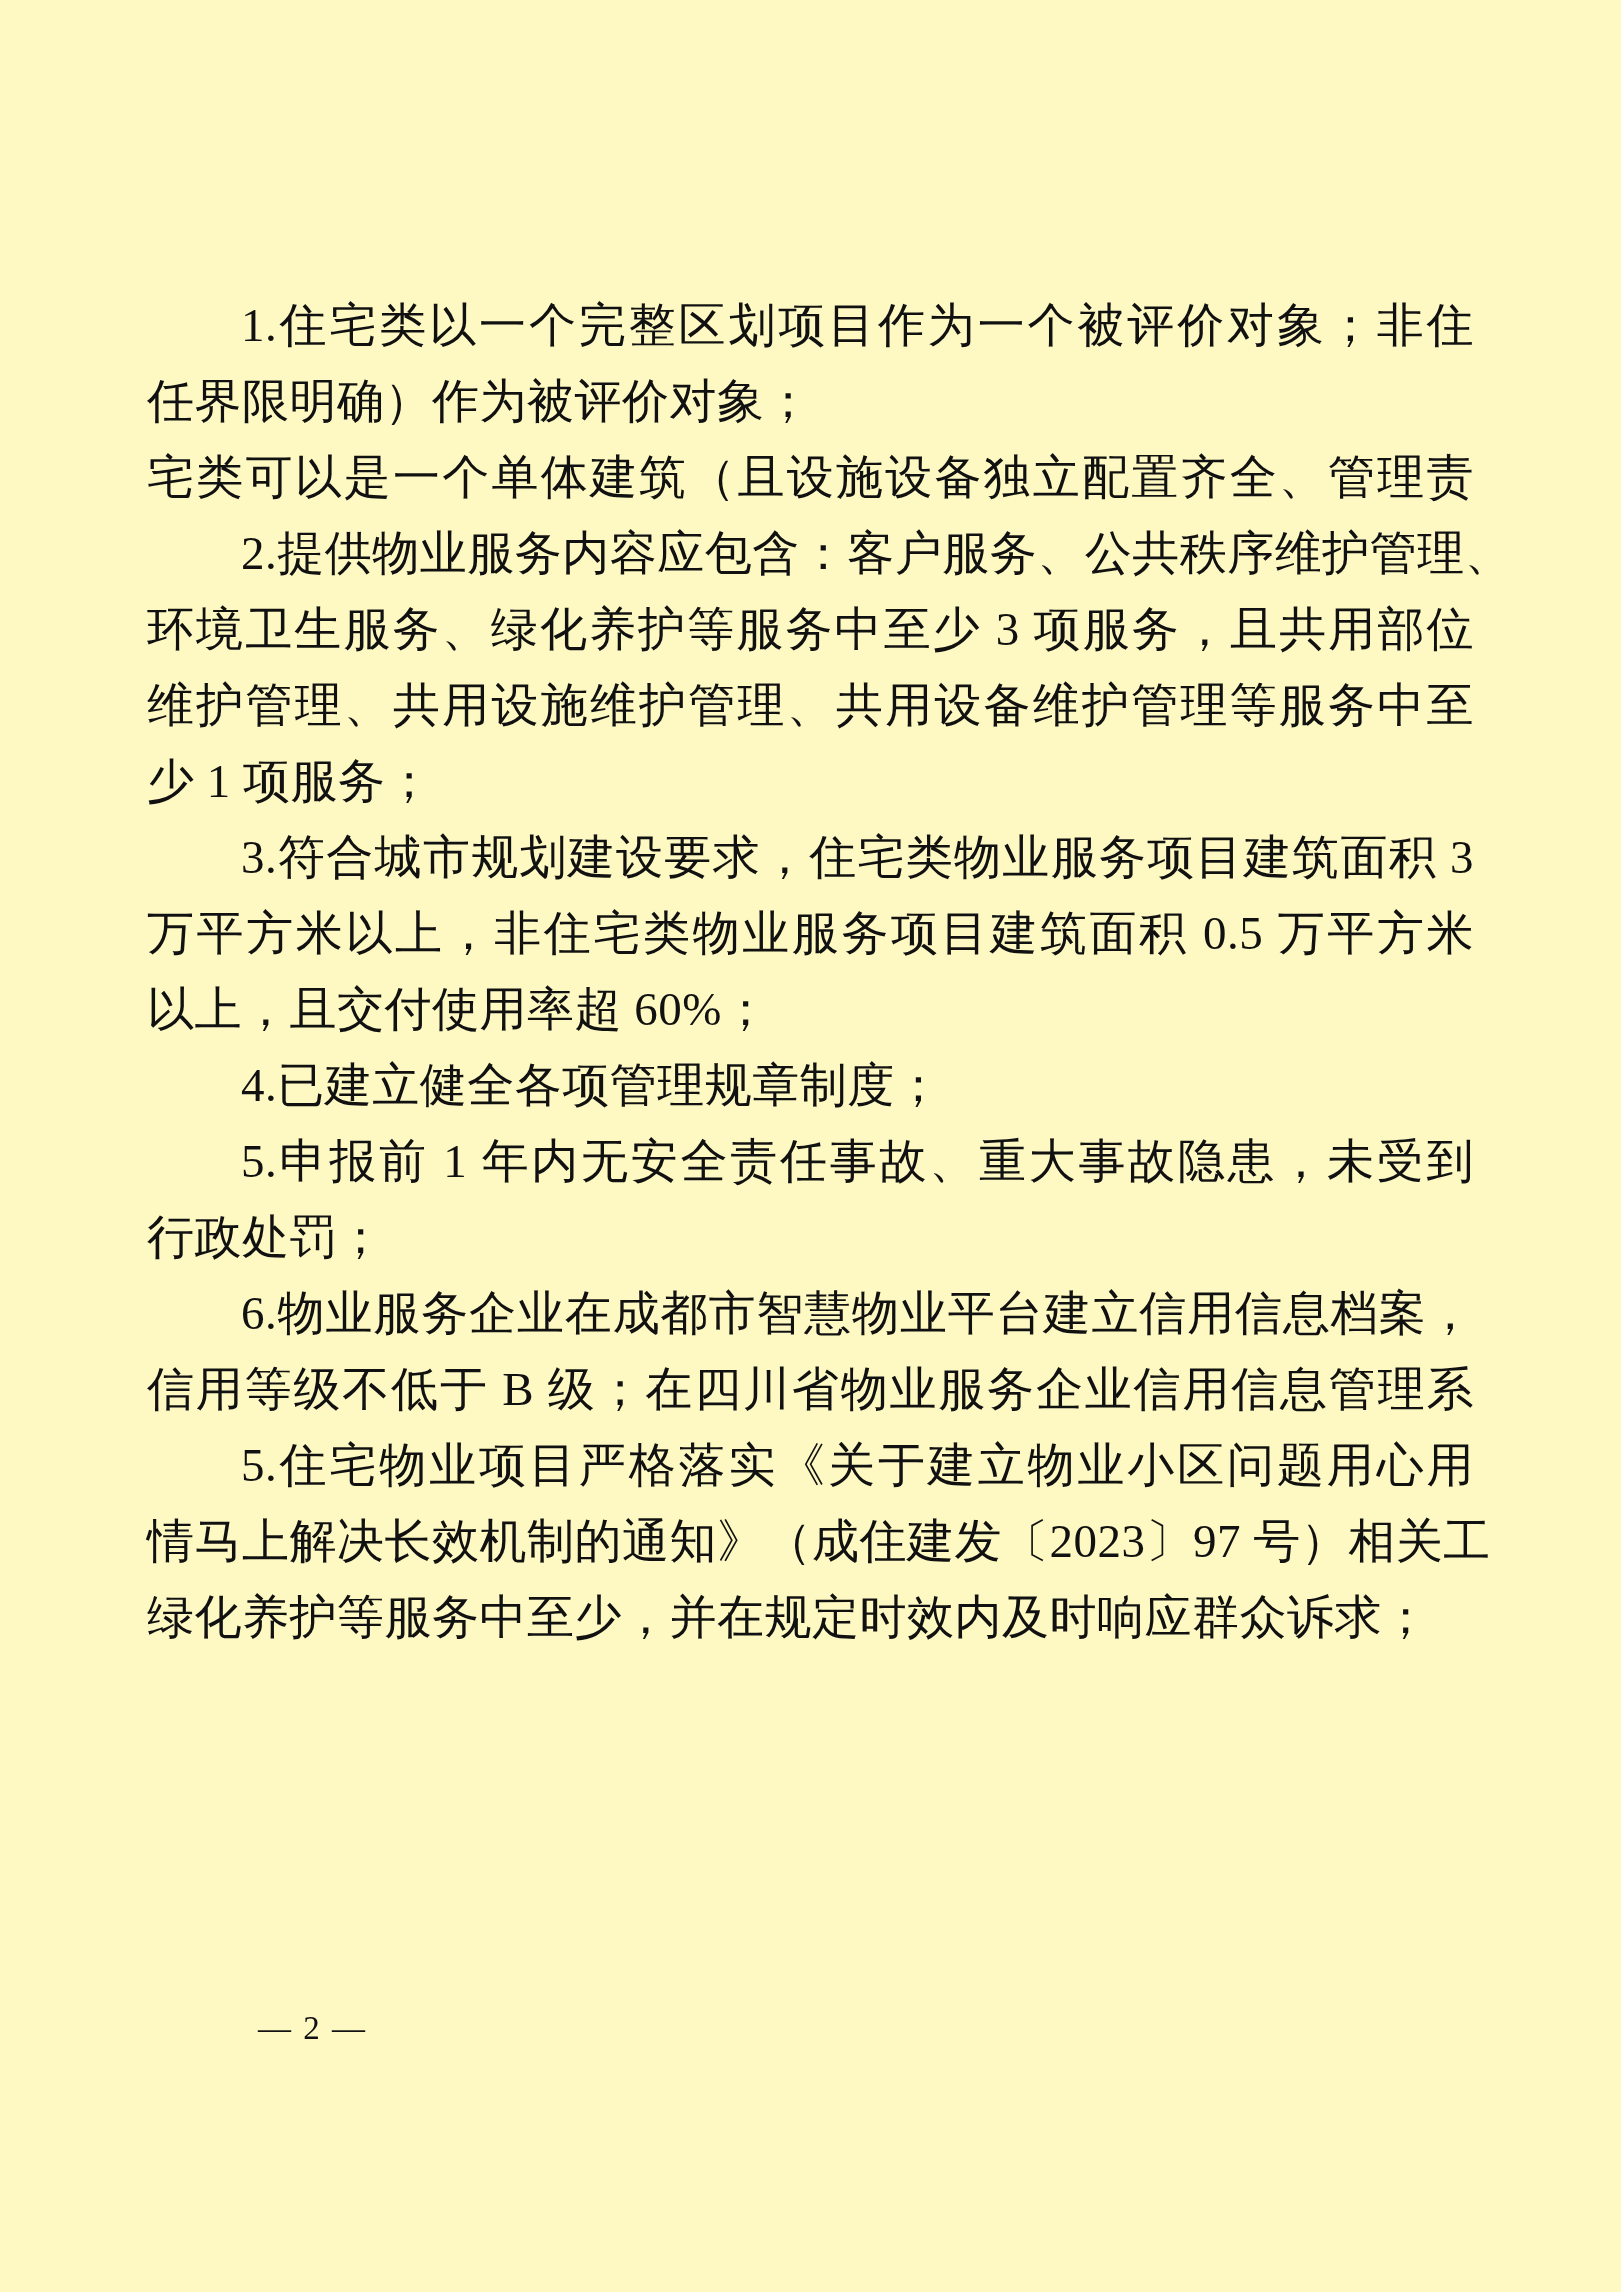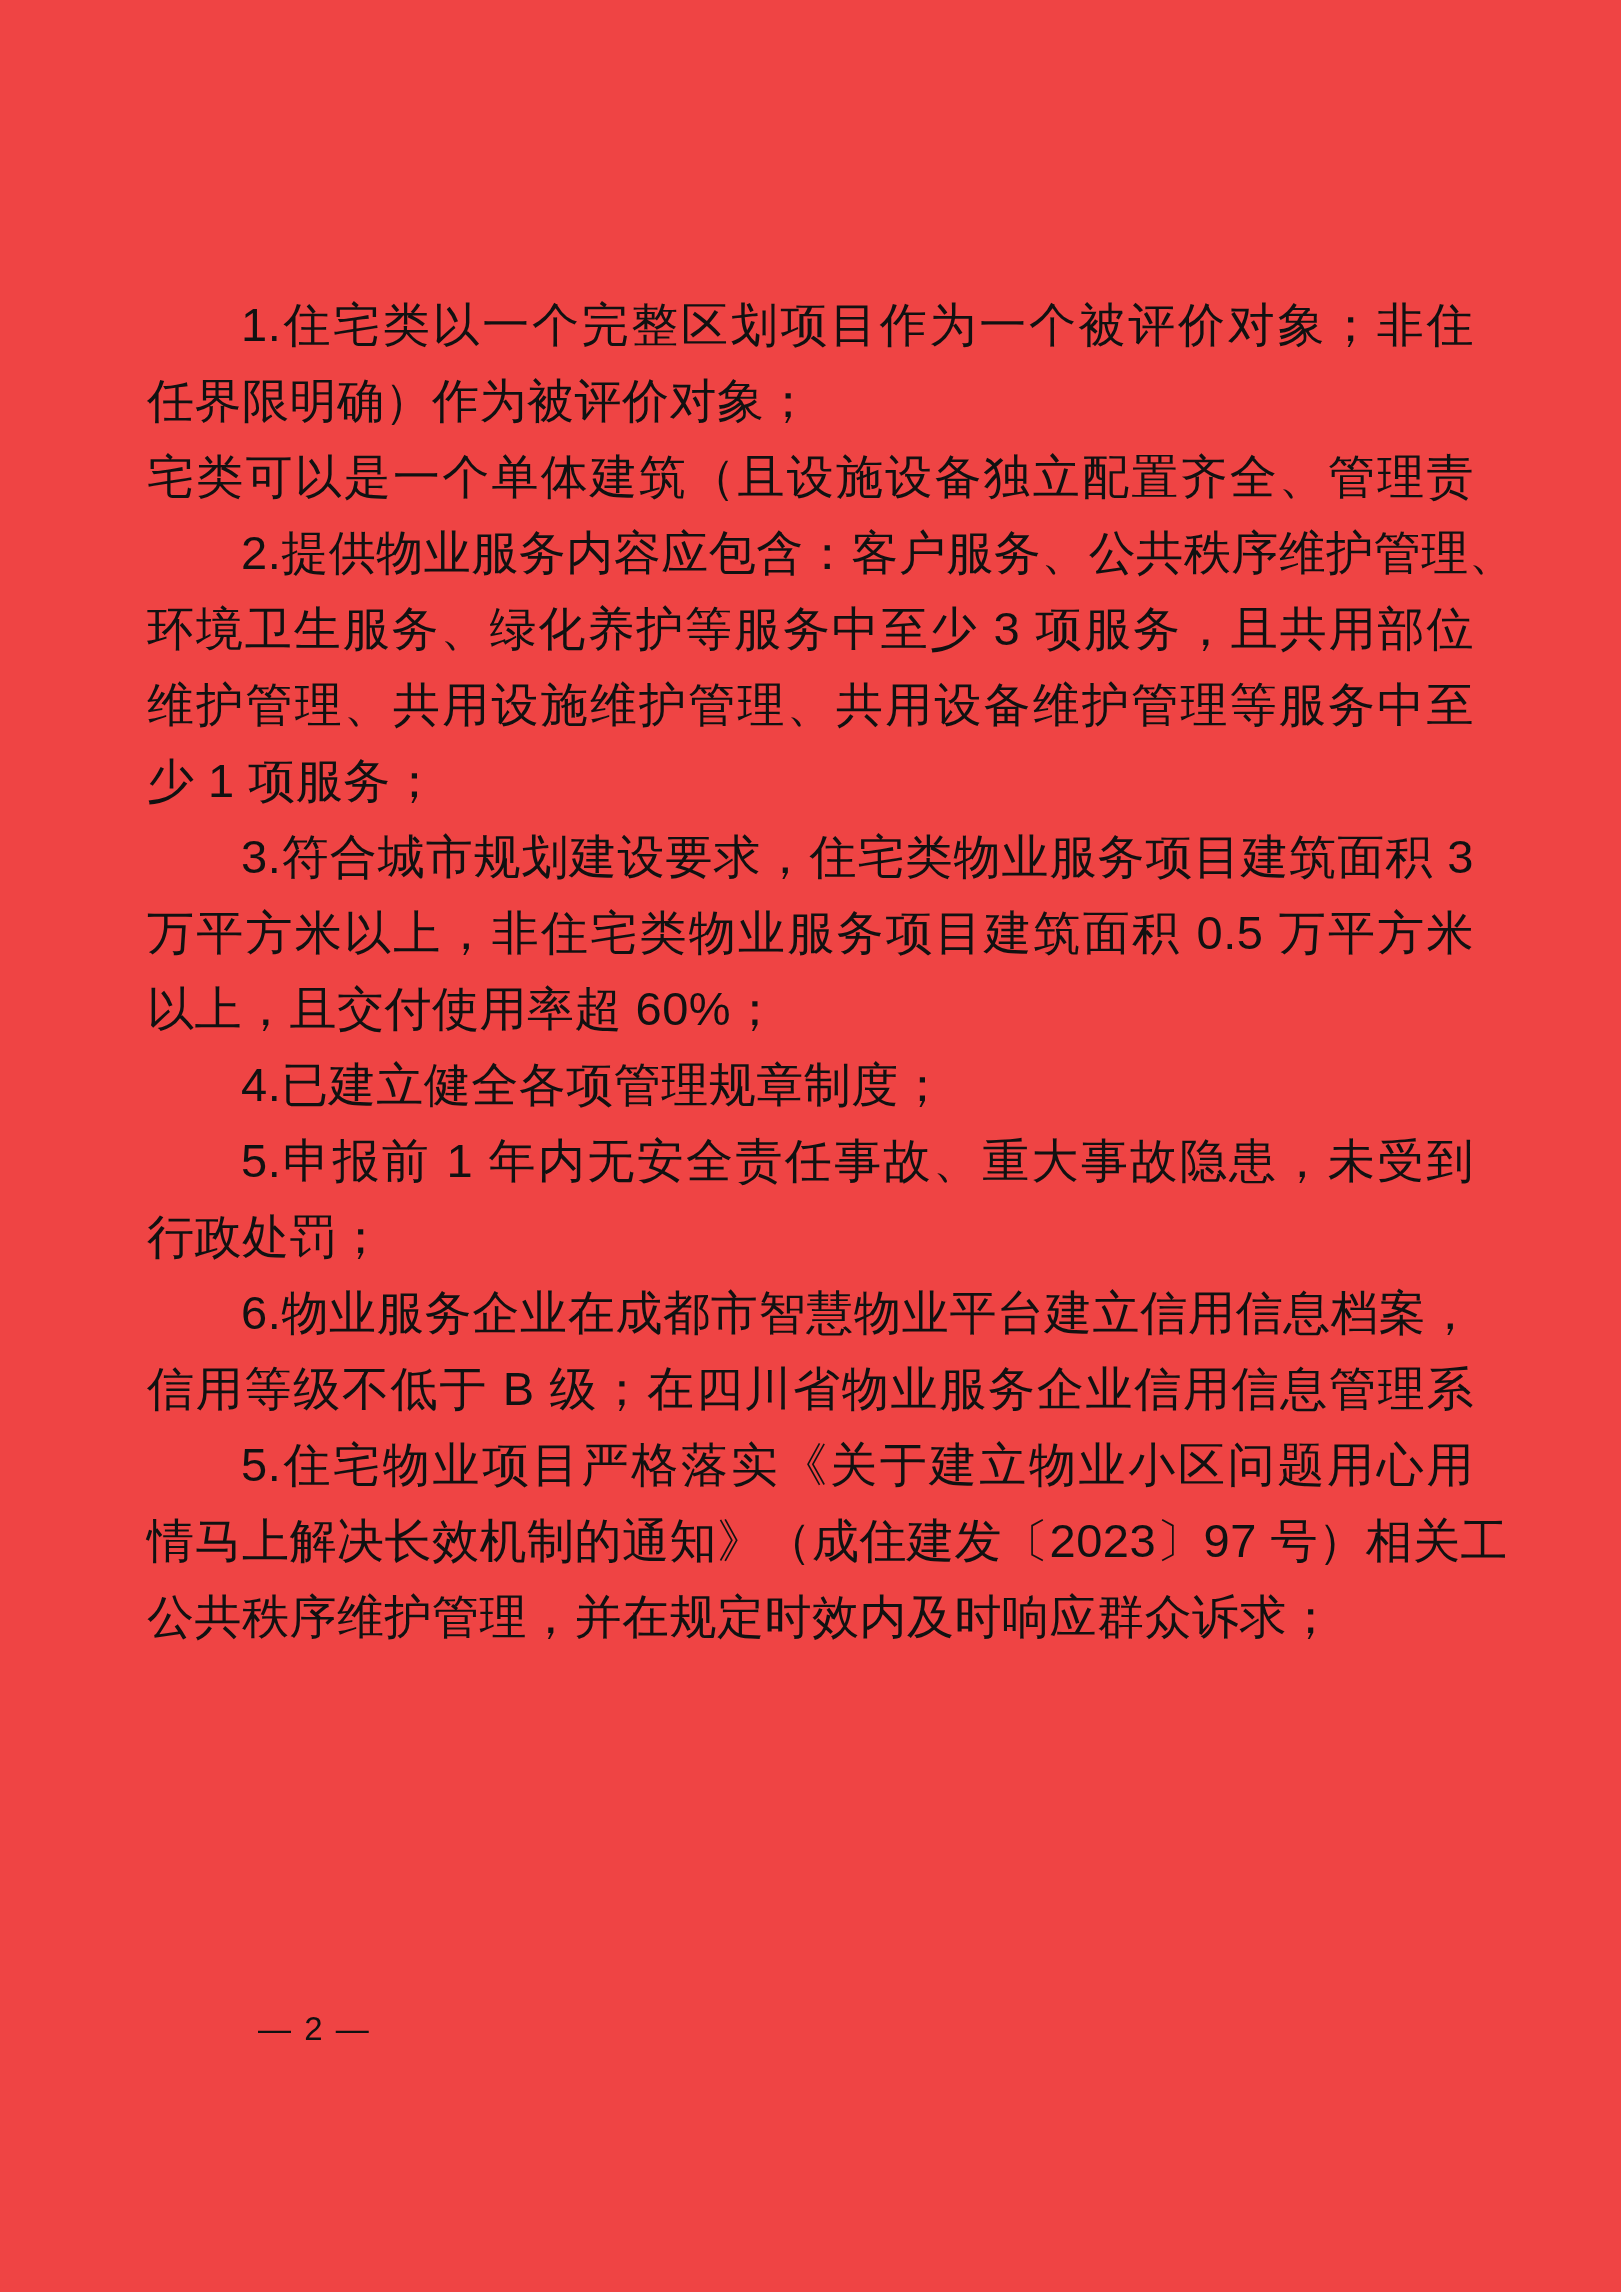--- a/index.html
+++ b/index.html
@@ -4,23 +4,23 @@
 <style>
   html, body {
     margin: 0;
     padding: 0;
     background: #ffffff;
   }
   .page {
     position: relative;
     width: 1621px;
     height: 2293px;
-    background: #ef4444;
+    background: #fef9c3;
     overflow: hidden;
-    font-family: Liberation Sans, sans-serif;
+    font-family: Liberation Serif, serif;
     color: #111111;
   }
   .content {
     position: absolute;
     left: 147px;
     top: 287px;
     width: 1327px;
   }
   .para {
     margin: 0;
@@ -89,20 +89,20 @@
     </p>
 
     <p class="para">
       <span class="line ind">6.物业服务企业在成都市智慧物业平台建立信用信息档案，</span>
       <span class="line">信用等级不低于 B 级；在四川省物业服务企业信用信息管理系</span>
     </p>
 
     <p class="para">
       <span class="line ind">5.住宅物业项目严格落实《关于建立物业小区问题用心用</span>
       <span class="line">情马上解决长效机制的通知》（成住建发〔2023〕97 号）相关工</span>
-      <span class="line last">公共秩序维护管理，并在规定时效内及时响应群众诉求；</span>
+      <span class="line last">绿化养护等服务中至少，并在规定时效内及时响应群众诉求；</span>
     </p>
 
   </div>
 
   <div class="footer-pagenum">— 2 —</div>
 </div>
 
 
 </body></html>

